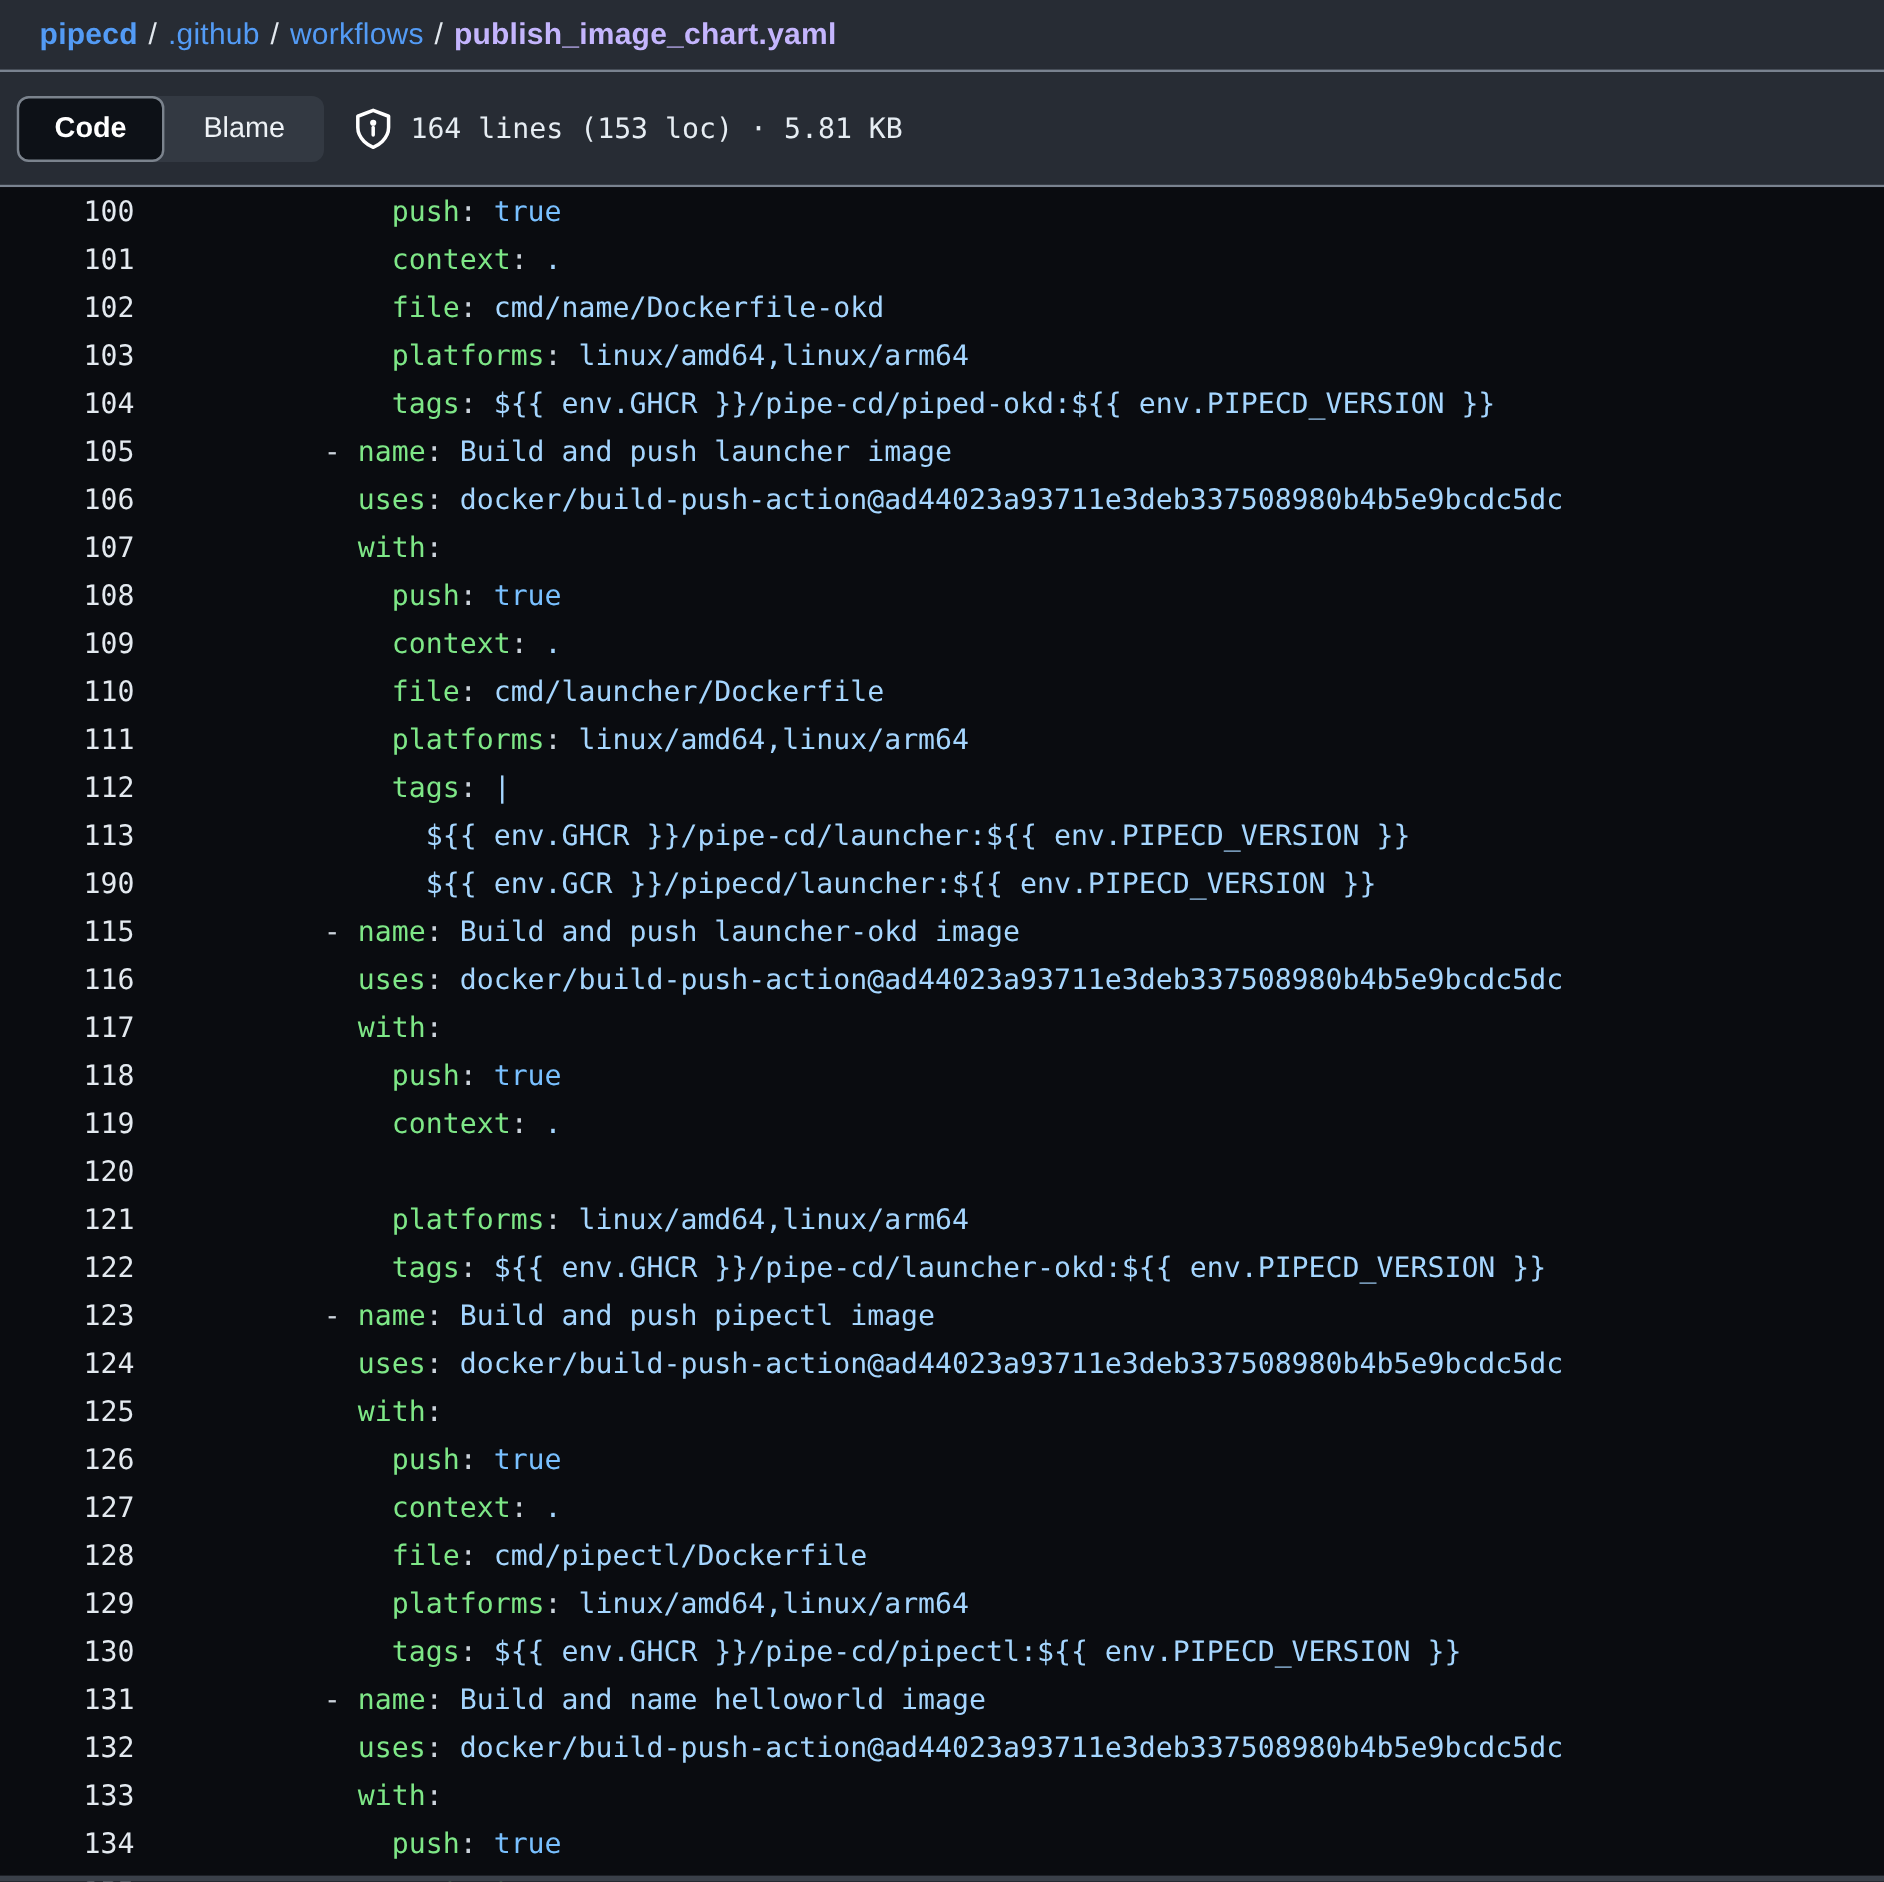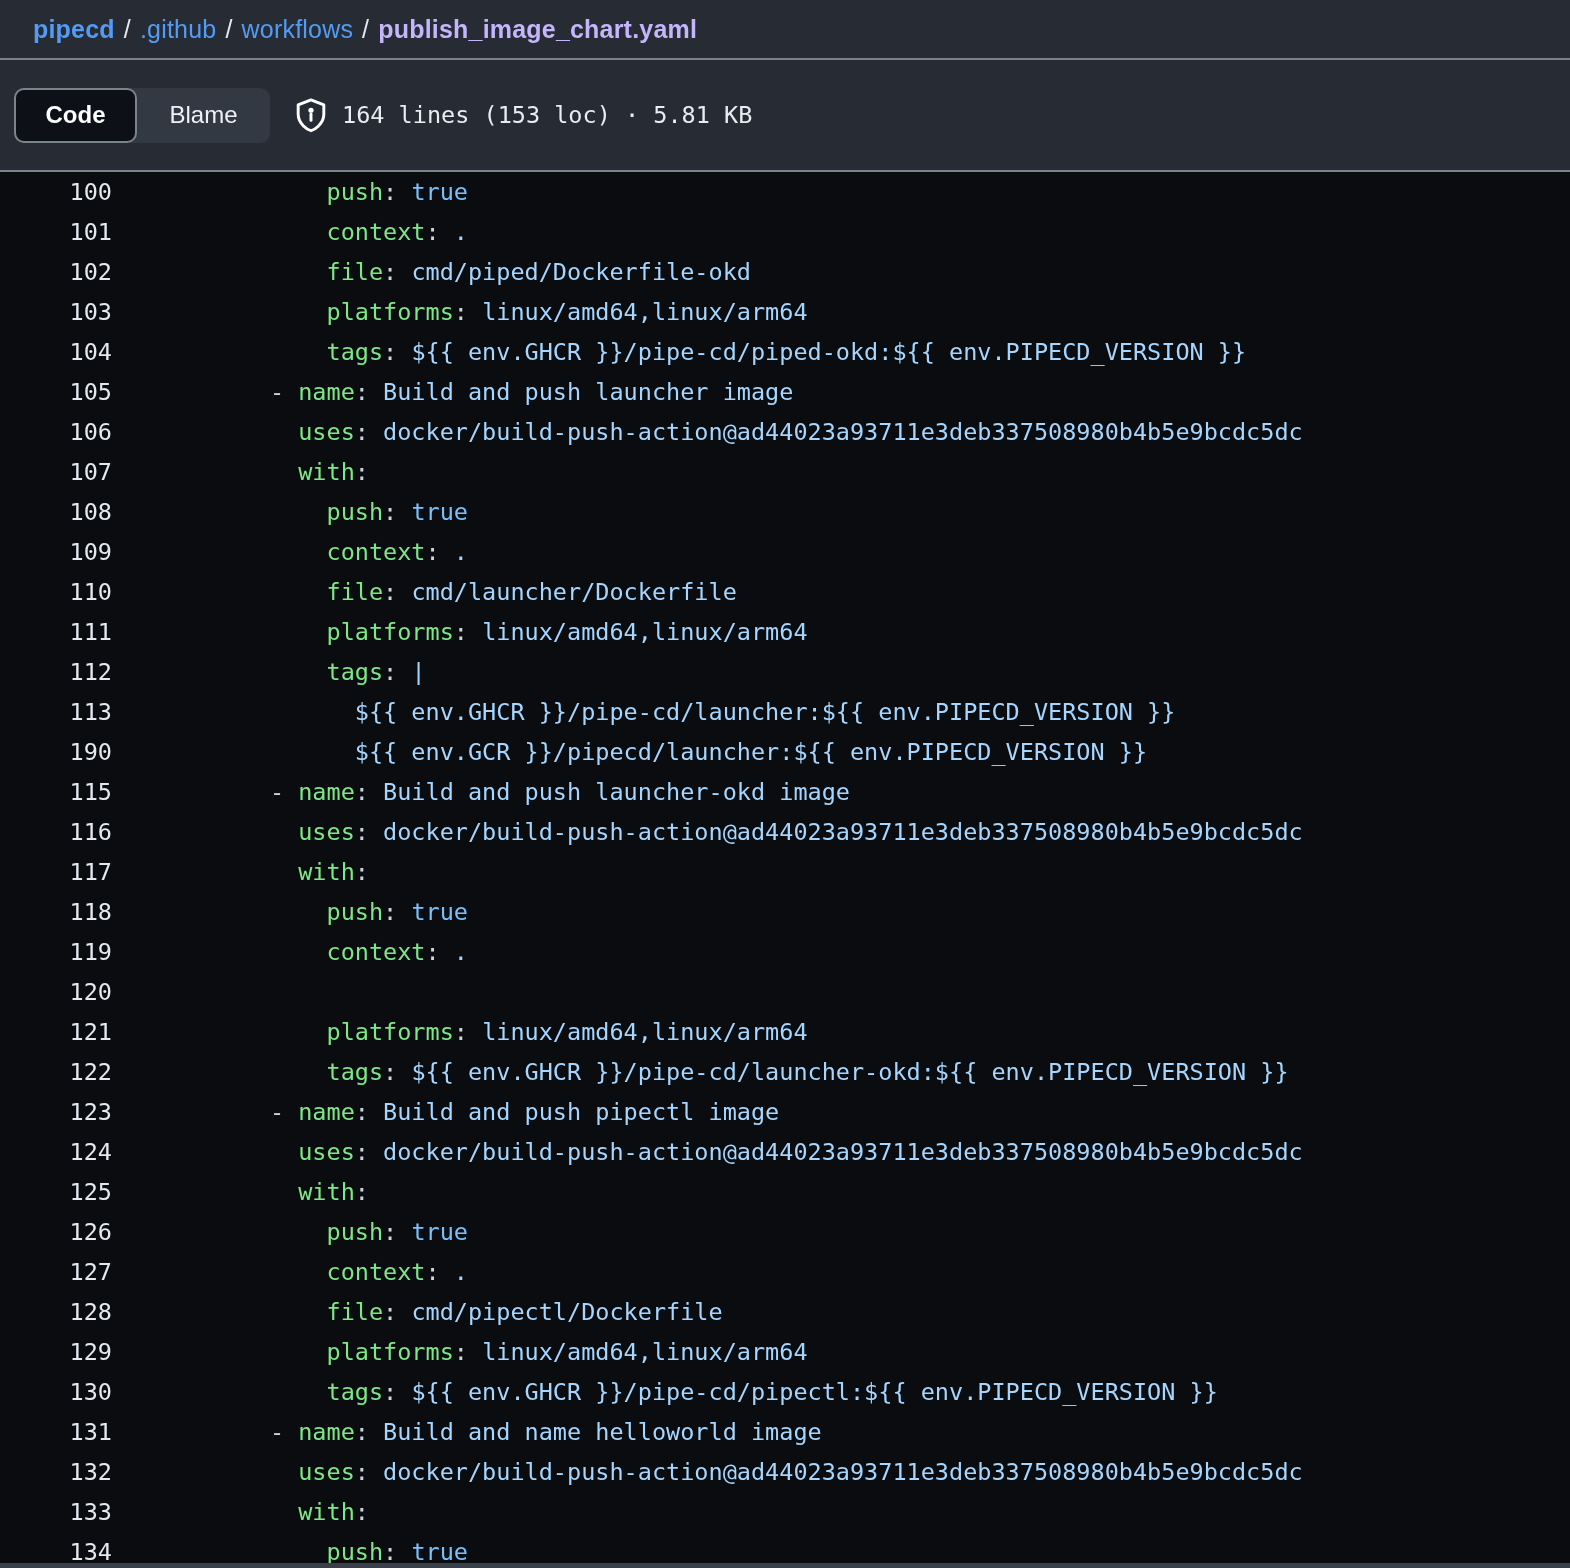--- a/index.html
+++ b/index.html
@@ -20,21 +20,21 @@
     padding-left: 33px;
   }
   .breadcrumb { font-size: 25px; letter-spacing: 0.2px; }
   .crumb-link { color: #539bf5; text-decoration: none; cursor: pointer; }
   .crumb-repo { font-weight: 700; }
   .crumb-sep  { color: #e3e9ef; margin: 0 9px; font-weight: 400; }
   .crumb-file { color: #c4b5fd; font-weight: 700; }
 
   
   .toolbar {
-    height: 112px;
+    height: 96px;
     background: #272c34;
     border-bottom: 2px solid #79828f;
     display: flex;
     align-items: center;
     padding-left: 14px;
   }
   .seg-control {
     display: flex;
     align-items: stretch;
     background: #333942;
@@ -138,21 +138,21 @@
     <div class="code-row">
       <span class="ln">100</span>
       <span class="code-content"><span class="tok-p">          </span><span class="tok-k">push</span><span class="tok-p">: </span><span class="tok-b">true</span></span>
     </div>
     <div class="code-row">
       <span class="ln">101</span>
       <span class="code-content"><span class="tok-p">          </span><span class="tok-k">context</span><span class="tok-p">: </span><span class="tok-s">.</span></span>
     </div>
     <div class="code-row">
       <span class="ln">102</span>
-      <span class="code-content"><span class="tok-p">          </span><span class="tok-k">file</span><span class="tok-p">: </span><span class="tok-s">cmd/piped/Dockerfile-okd</span></span>
+      <span class="code-content"><span class="tok-p">          </span><span class="tok-k">file</span><span class="tok-p">: </span><span class="tok-s">cmd/name/Dockerfile-okd</span></span>
     </div>
     <div class="code-row">
       <span class="ln">103</span>
       <span class="code-content"><span class="tok-p">          </span><span class="tok-k">platforms</span><span class="tok-p">: </span><span class="tok-s">linux/amd64,linux/arm64</span></span>
     </div>
     <div class="code-row">
       <span class="ln">104</span>
       <span class="code-content"><span class="tok-p">          </span><span class="tok-k">tags</span><span class="tok-p">: </span><span class="tok-s">${{ env.GHCR }}/pipe-cd/piped-okd:${{ env.PIPECD_VERSION }}</span></span>
     </div>
     <div class="code-row">

